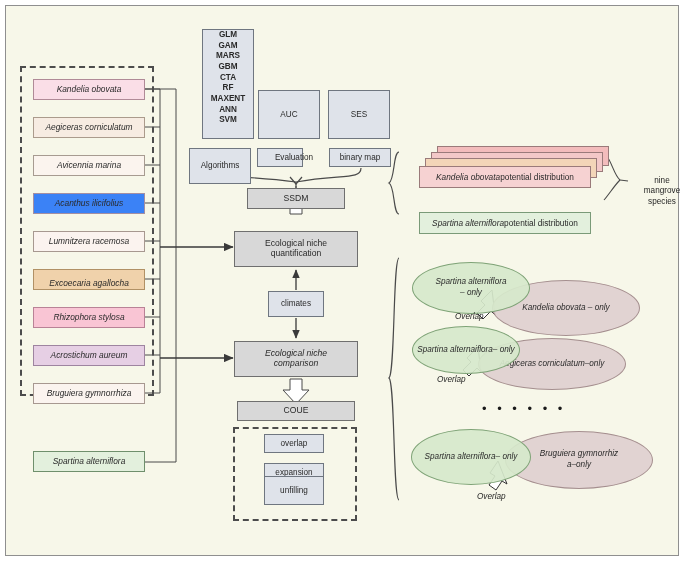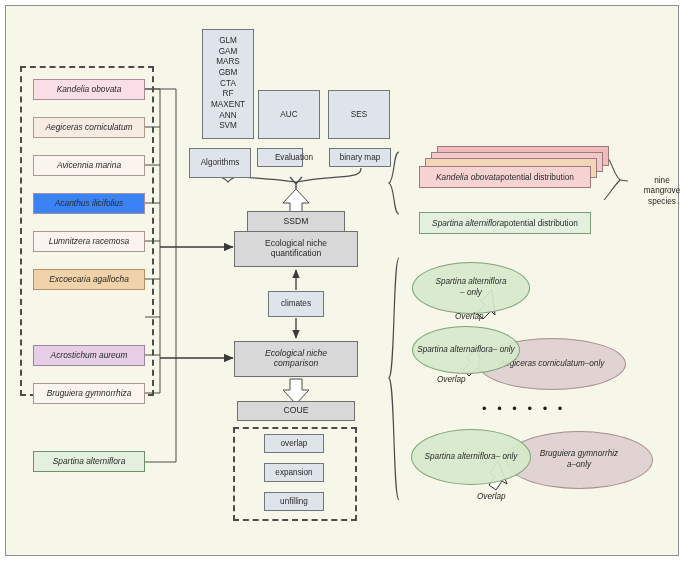--- a/index.html
+++ b/index.html
@@ -71,23 +71,24 @@
     font-size: 8.2px;
   }
   .gray {
     background: #d8d8d8;
     border: 1px solid #6f6f6f;
     font-size: 8.6px;
   }
 
   .algolist {
     flex-direction: column;
-    justify-content: center;
+    justify-content: flex-start;
     font-size: 8.2px;
     line-height: 1.30;
+    font-weight: bold;
   }
 
   
   .card {
     position: absolute;
     box-sizing: border-box;
     border: 1px solid #9a7a7a;
     background: #f6d2d2;
   }
   .card-front {
@@ -240,22 +241,25 @@
   </div>
   <div class="box species-box" style="top:155px; background:#fbf4ee; border-color:#a79b91;">
     <span>Avicennia marina</span>
   </div>
   <div class="box species-box" style="top:193px; background:#3b82f6; border-color:#a48fa2;">
     <span>Acanthus ilicifolius</span>
   </div>
   <div class="box species-box" style="top:231px; background:#fbf3ef; border-color:#a79890;">
     <span>Lumnitzera racemosa</span>
   </div>
-  <div class="box species-box" style="top:269px; background:#f0d2ab; border-color:#b19165;">
+  <div class="box species-box" style="top:269px; background:#f0d2ab; border-color:#b19165;align-items:flex-end;">
     <span>Excoecaria agallocha</span>
+  </div>
+  <div class="box species-box" style="top:307px; background:#f9c5d4; border-color:#b98296;">
+    <span>Rhizophora stylosa</span>
   </div>
   <div class="box species-box" style="top:345px; background:#e6cfe4; border-color:#9e84a0;">
     <span>Acrostichum aureum</span>
   </div>
   <div class="box species-box" style="top:383px; background:#fbf4ef; border-color:#a79890;">
     <span>Bruguiera gymnorrhiza</span>
   </div>
 
   <div class="box species-box" style="top:451px; background:#e3f0dd; border-color:#6f8f6c;">
     <span>Spartina alterniflora</span>
@@ -273,31 +277,31 @@
     <span>SVM</span>
   </div>
 
   <div class="box grayblue" style="left:258px; top:90px; width:62px; height:49px;">
     <span>AUC</span>
   </div>
   <div class="box grayblue" style="left:328px; top:90px; width:62px; height:49px;">
     <span>SES</span>
   </div>
 
-  <div class="box grayblue" style="left:189px; top:148px; width:62px; height:30px;">
+  <div class="box grayblue" style="left:189px; top:148px; width:62px; height:36px;">
     <span>Algorithms</span>
   </div>
   <div class="box grayblue" style="left:257px; top:148px; width:46px; height:19px;padding-left:28px;">
     <span>Evaluation</span>
   </div>
   <div class="box grayblue" style="left:329px; top:148px; width:62px; height:19px;">
     <span>binary map</span>
   </div>
 
-  <div class="box gray" style="left:247px; top:188px; width:98px; height:21px;margin-top:23px;">
+  <div class="box gray" style="left:247px; top:188px; width:98px; height:21px;">
     <span>SSDM</span>
   </div>
 
   <div class="box gray" style="left:234px; top:231px; width:124px; height:36px; flex-direction:column;">
     <span>Ecological niche</span>
     <span>quantification</span>
   </div>
 
   <div class="box grayblue" style="left:268px; top:291px; width:56px; height:26px;">
     <span>climates</span>
@@ -313,21 +317,21 @@
   </div>
 
   <div class="dashgroup" style="left:233px; top:427px; width:124px; height:94px;"></div>
 
   <div class="box grayblue" style="left:264px; top:434px; width:60px; height:19px;">
     <span>overlap</span>
   </div>
   <div class="box grayblue" style="left:264px; top:463px; width:60px; height:19px;">
     <span>expansion</span>
   </div>
-  <div class="box grayblue" style="left:264px; top:492px; width:60px; height:19px;">
+  <div class="box grayblue" style="left:264px; top:476px; width:60px; height:29px;">
     <span>unfilling</span>
   </div>
 
   <div class="card" style="left:437px; top:146px; width:172px; height:20px; background:#f3bcbc;"></div>
   <div class="card" style="left:431px; top:152px; width:172px; height:20px; background:#f3c8c8;"></div>
   <div class="card" style="left:425px; top:158px; width:172px; height:20px; background:#f3d5b8;"></div>
   <div class="card card-front" style="left:419px; top:166px; width:172px; height:22px; background:#f6d2d2;">
     <span class="ital">Kandelia obovata</span>
       <span>potential  distribution</span>
   </div>
@@ -336,20 +340,23 @@
     <span class="ital">Spartina alterniflora</span>
       <span>potential  distribution</span>
   </div>
 
   <div class="side-note" style="left:626px; top:176px; width:50px;">
     <div>nine</div>
     <div>mangrove</div>
     <div>species</div>
   </div>
 
+  <div class="ell ell-rose" style="left:492px; top:280px; width:148px; height:56px; flex-direction:column;">
+    <span>Kandelia obovata – only</span>
+  </div>
   <div class="ell ell-green" style="left:412px; top:262px; width:118px; height:52px; flex-direction:column;">
     <span>Spartina alterniflora</span>
     <span>– only</span>
   </div>
   <div class="ovl-label" style="left:455px; top:312px;">Overlap</div>
 
   <div class="ell ell-rose" style="left:478px; top:338px; width:148px; height:52px; flex-direction:column;">
     <span>Aegiceras corniculatum–only</span>
   </div>
   <div class="ell ell-green" style="left:412px; top:326px; width:108px; height:48px; flex-direction:row;">

